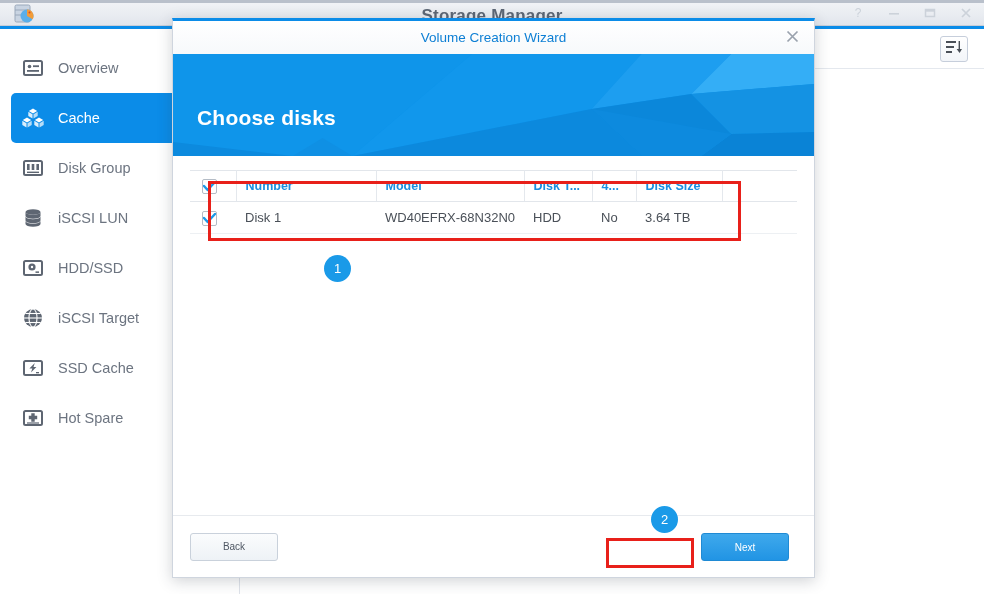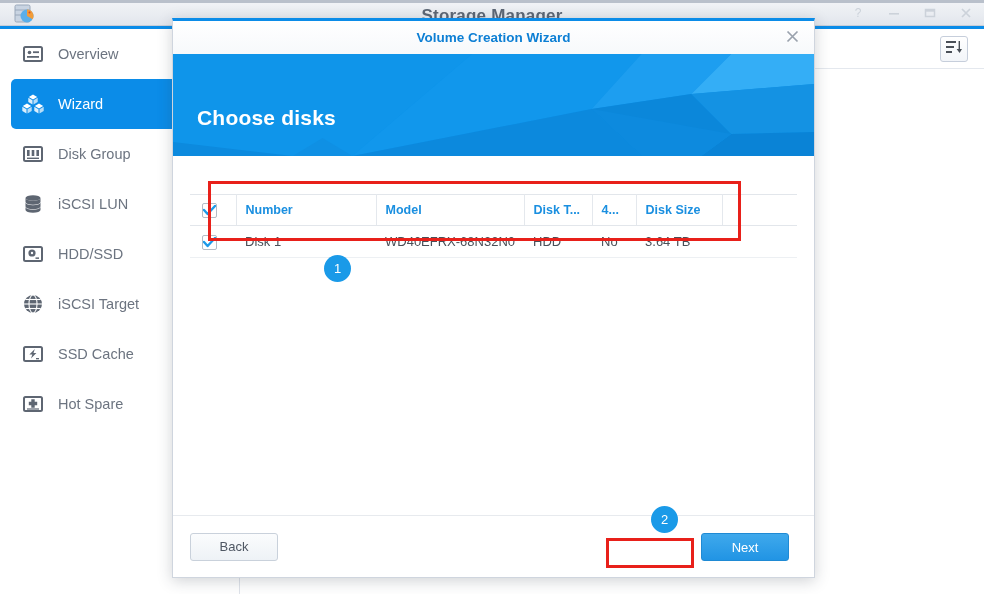--- a/index.html
+++ b/index.html
@@ -77,20 +77,21 @@
   }
   .bg-vdivider {
     position: absolute; left: 239px; top: 29px; width: 1px; height: 565px;
     background: #dfe3ea;
   }
 
   
   .sidebar {
     position: absolute; left: 0; top: 29px; width: 239px; height: 408px;
     background: #ffffff;
+    padding-top: 14px;
   }
   .nav-item {
     position: relative;
     height: 50px;
     display: flex; align-items: center;
     padding-left: 22px;
     gap: 14px;
     color: #6c7480;
     font-size: 14.5px;
   }
@@ -121,21 +122,21 @@
     z-index: 10;
     display: flex; flex-direction: column;
   }
   .dlg-titlebar {
     height: 33px; flex: 0 0 33px;
     background: linear-gradient(to bottom, #ffffff 0%, #f7f9fb 100%);
     position: relative;
     display: flex; align-items: center; justify-content: center;
   }
   .dlg-title {
-    font-size: 13.5px; font-weight: bold; color: #0d7fd4;
+    font-size: 13.5px; font-weight: normal; color: #0d7fd4;
   }
   .dlg-close {
     position: absolute; right: 12px; top: 7px;
     width: 20px; height: 20px;
     display: flex; align-items: center; justify-content: center;
     color: #9aa2ad;
   }
 
   
   .dlg-banner {
@@ -160,21 +161,20 @@
     position: relative;
     background: #ffffff;
   }
 
   
   .disk-table {
     position: absolute; left: 17px; top: 14px; right: 17px;
     border-collapse: collapse;
     width: calc(100% - 34px);
     font-size: 13px;
-    margin-top: 24px;
   }
   .disk-table thead th {
     height: 31px;
     background: #ffffff;
     color: #1a8fe0;
     font-weight: bold;
     font-size: 12.5px;
     text-align: left;
     padding: 0 9px;
     border-top: 1px solid #e2e6eb;
@@ -214,21 +214,21 @@
     position: relative;
     border-top: 1px solid #e7eaee;
     background: #ffffff;
     display: flex; align-items: center;
     padding: 0 17px;
   }
   .btn {
     height: 28px;
     min-width: 88px;
     padding: 0 14px;
-    font-size: 13px;
+    font-size: 10px;
     border-radius: 3px;
     display: inline-flex; align-items: center; justify-content: center;
   }
   .btn-default {
     background: linear-gradient(to bottom, #fbfcfd, #eef2f6);
     border: 1px solid #c9d1db;
     color: #4f5763;
   }
   .btn-primary {
     background: linear-gradient(to bottom, #3fa9ec, #2194e4);
@@ -348,21 +348,21 @@
             <path d="M6.3 3.8 L10.5 6.3 L10.5 10.5 L6.3 8 Z" fill="currentColor" opacity="0.85"></path>
             <path d="M15.7 3.8 L15.7 8 L11.5 10.5 L11.5 6.3 Z" fill="currentColor" opacity="0.7"></path>
             <path d="M5 9.5 L9.2 12 L5 14.5 L0.8 12 Z" fill="currentColor"></path>
             <path d="M0.3 12.8 L4.5 15.3 L4.5 19.5 L0.3 17 Z" fill="currentColor" opacity="0.85"></path>
             <path d="M9.7 12.8 L9.7 17 L5.5 19.5 L5.5 15.3 Z" fill="currentColor" opacity="0.7"></path>
             <path d="M17 9.5 L21.2 12 L17 14.5 L12.8 12 Z" fill="currentColor"></path>
             <path d="M12.3 12.8 L16.5 15.3 L16.5 19.5 L12.3 17 Z" fill="currentColor" opacity="0.85"></path>
             <path d="M21.7 12.8 L21.7 17 L17.5 19.5 L17.5 15.3 Z" fill="currentColor" opacity="0.7"></path>
           </svg>
         </span>
-        <span>Wizard</span>
+        <span>Cache</span>
       </div>
 
       <div class="nav-item">
         <span class="nav-icon">
           <svg width="20" height="18" viewBox="0 0 20 18">
             <rect x="1" y="2" width="18" height="14" rx="1.5" fill="none" stroke="currentColor" stroke-width="2"></rect>
             <rect x="4" y="5" width="2.6" height="6" fill="currentColor"></rect>
             <rect x="8.7" y="5" width="2.6" height="6" fill="currentColor"></rect>
             <rect x="13.4" y="5" width="2.6" height="6" fill="currentColor"></rect>
             <rect x="4" y="12.6" width="12" height="1.4" fill="currentColor"></rect>

